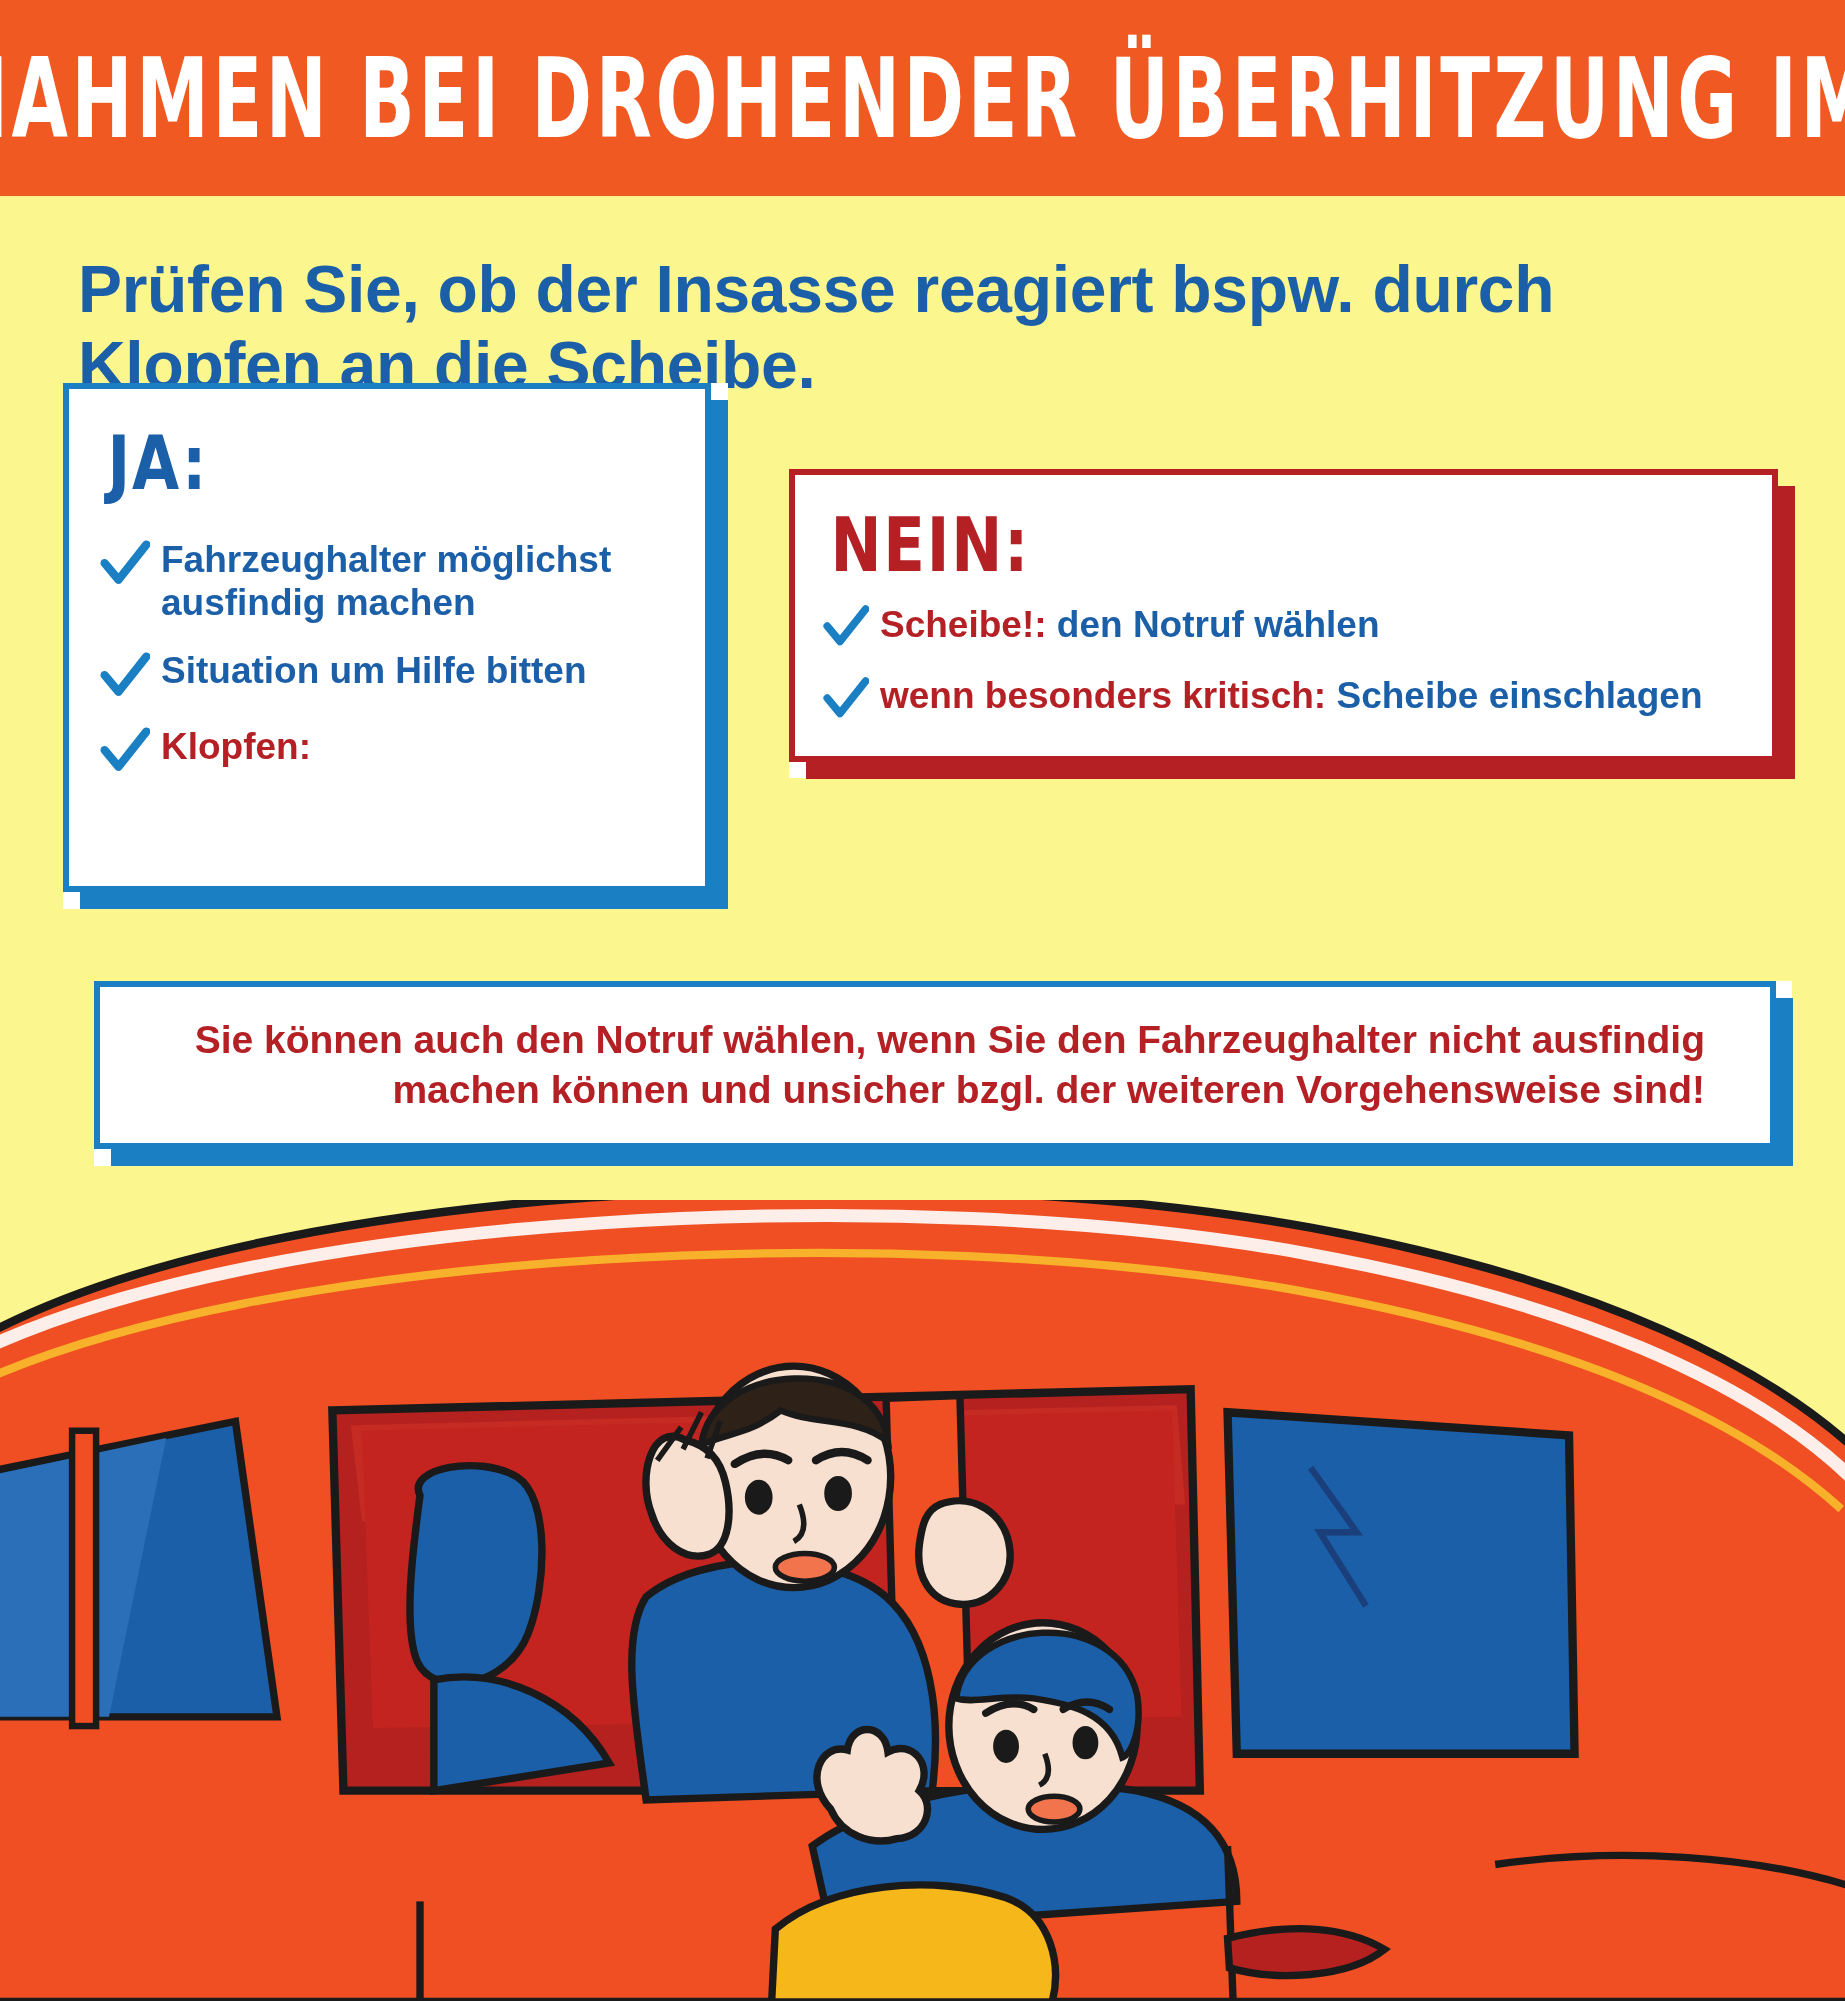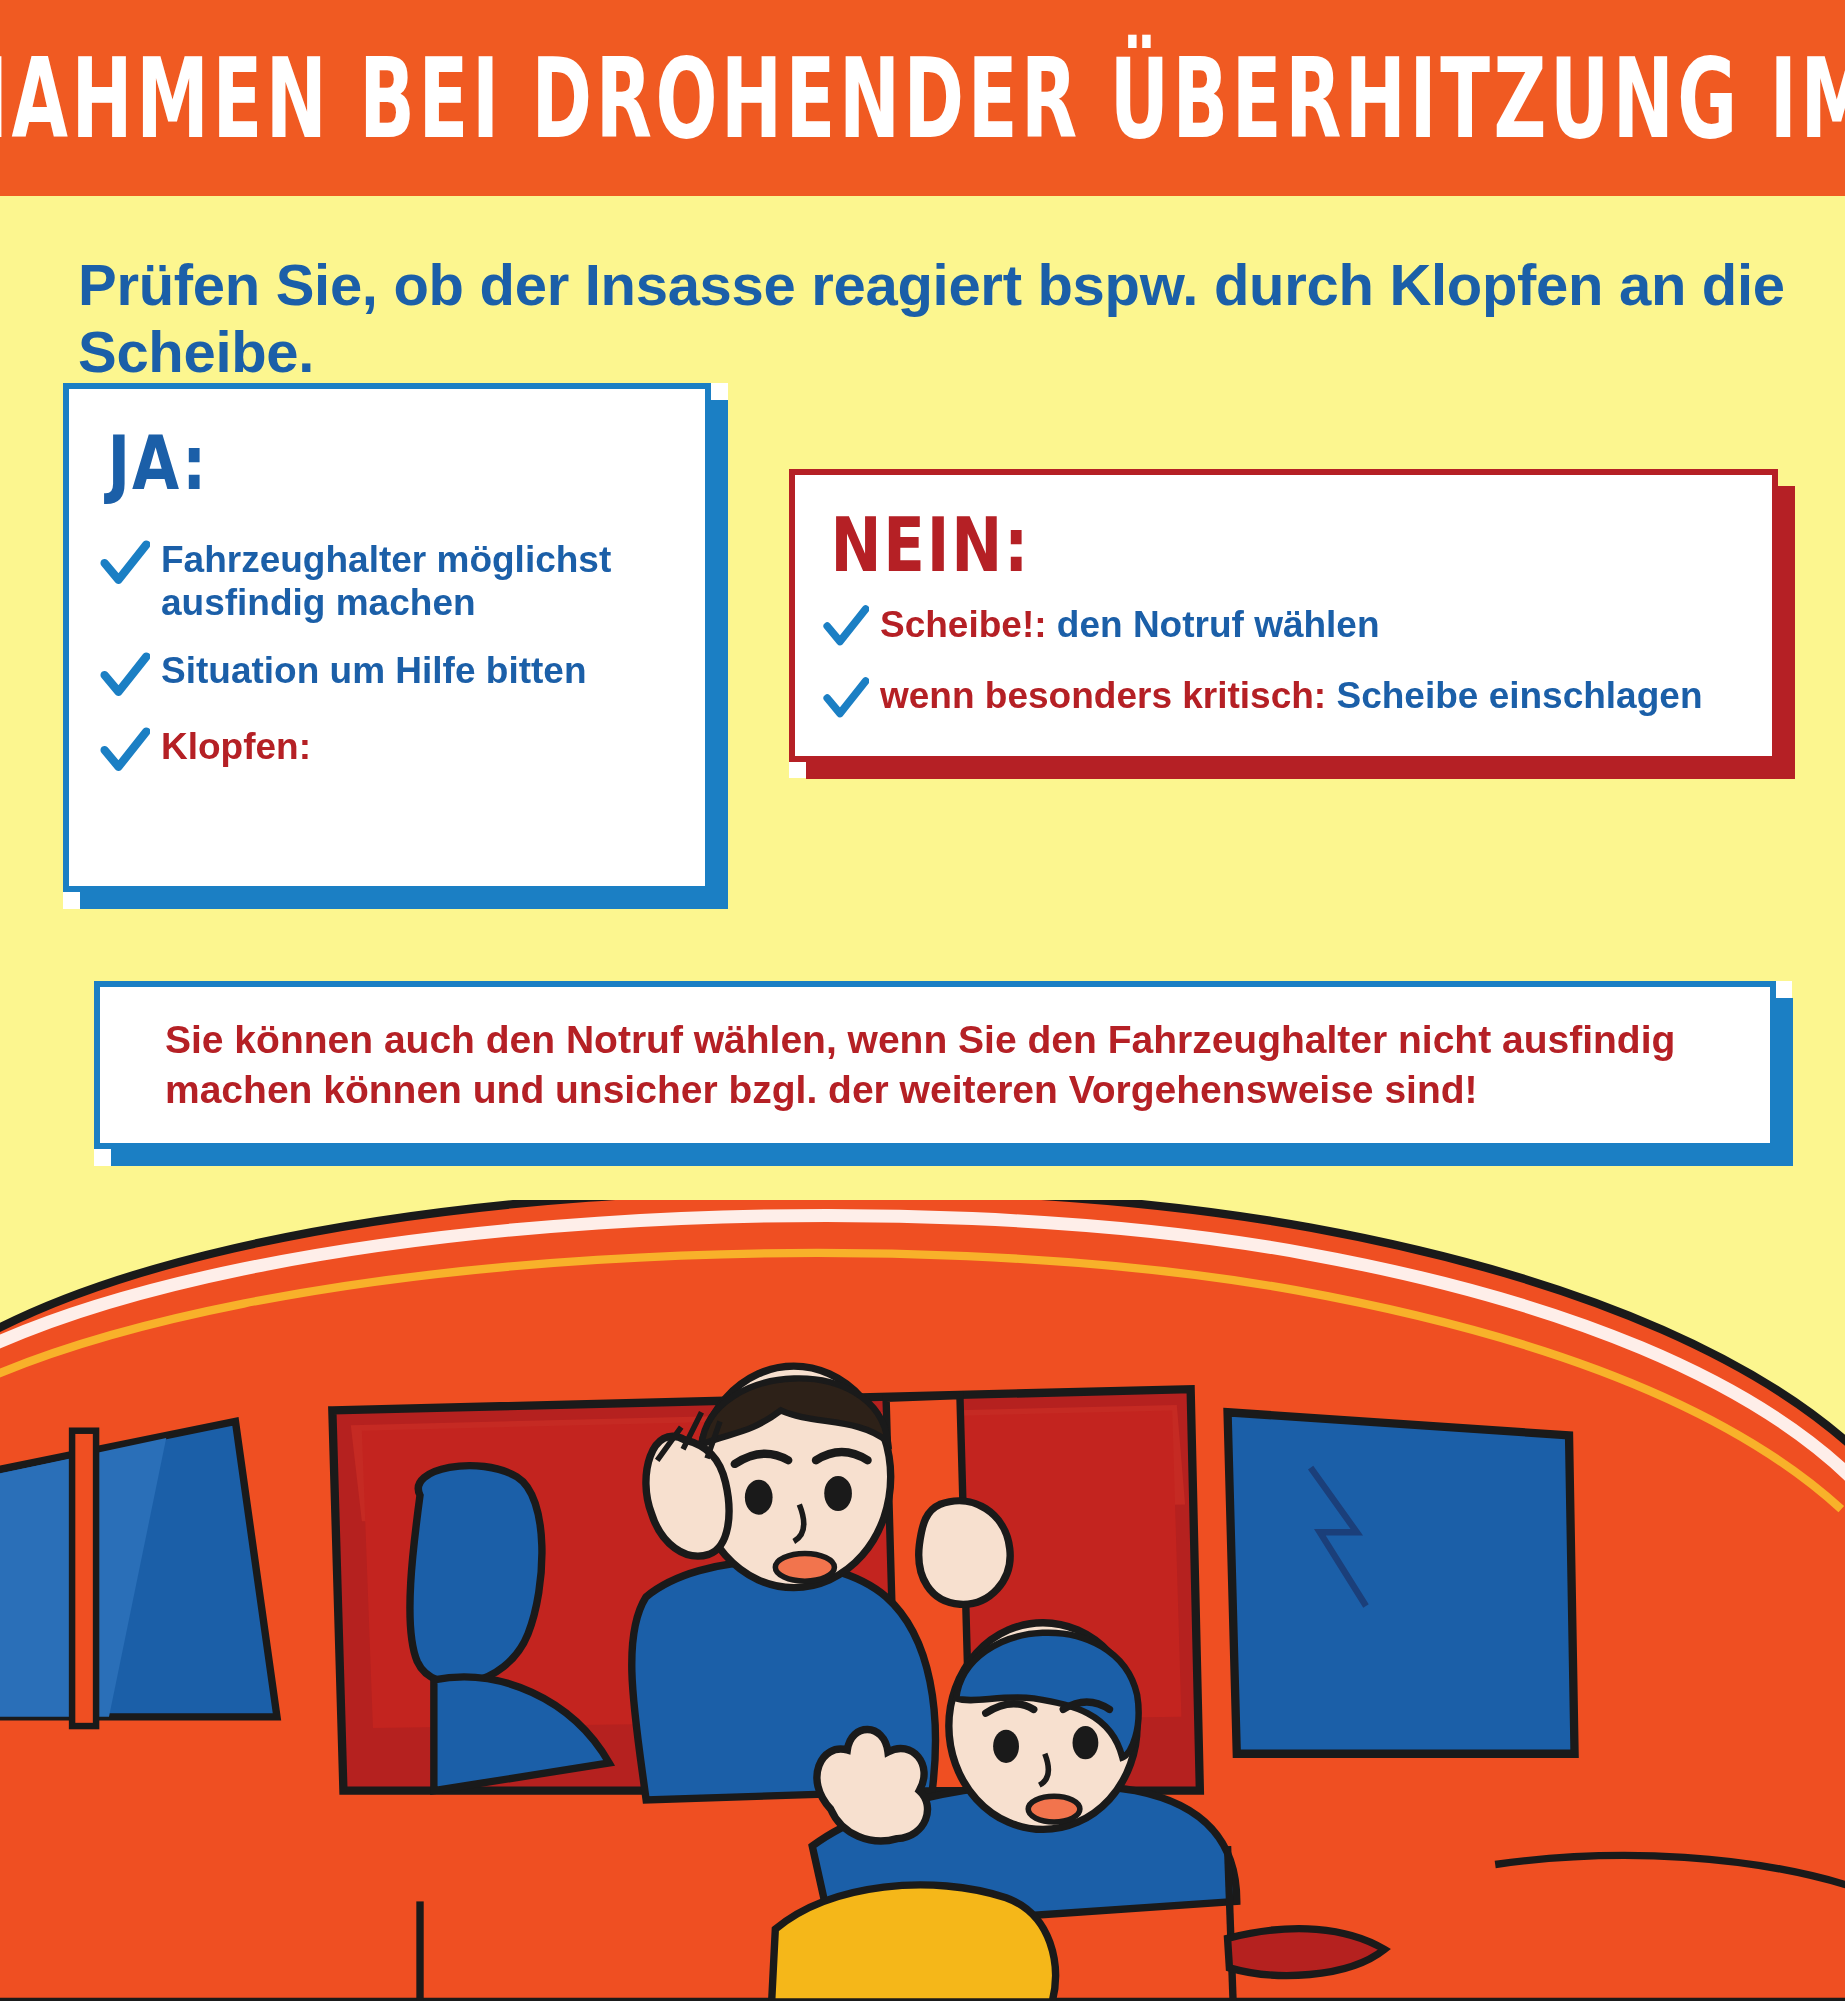--- a/index.html
+++ b/index.html
@@ -40,21 +40,21 @@
     white-space: nowrap;
   }
 
   
   .intro {
     position: absolute;
     left: 78px;
     top: 251px;
     width: 1717px;
     color: #1b5fa8;
-    font-size: 58px;
+    font-size: 66px;
     font-weight: bold;
     letter-spacing: -0.3px;
   }
 
   
   .card {
     position: absolute;
     box-sizing: border-box;
     background: #ffffff;
   }
@@ -180,21 +180,21 @@
   #ja-card ul.checklist { margin-top: 48px; }
   #nein-card ul.checklist { margin-top: 31px; }
   #nein-card .li-text { font-size: 37px; }
   #nein-card .check { width: 46px; height: 46px; }
 
   .note-text {
     color: #b52025;
     font-size: 39px;
     font-weight: bold;
     line-height: 1.28;
-    text-align: left;
+    text-align: right;
   }
 
   
   .illustration {
     position: absolute;
     left: 0;
     top: 1200px;
     width: 1846px;
     height: 802px;
     overflow: hidden;

